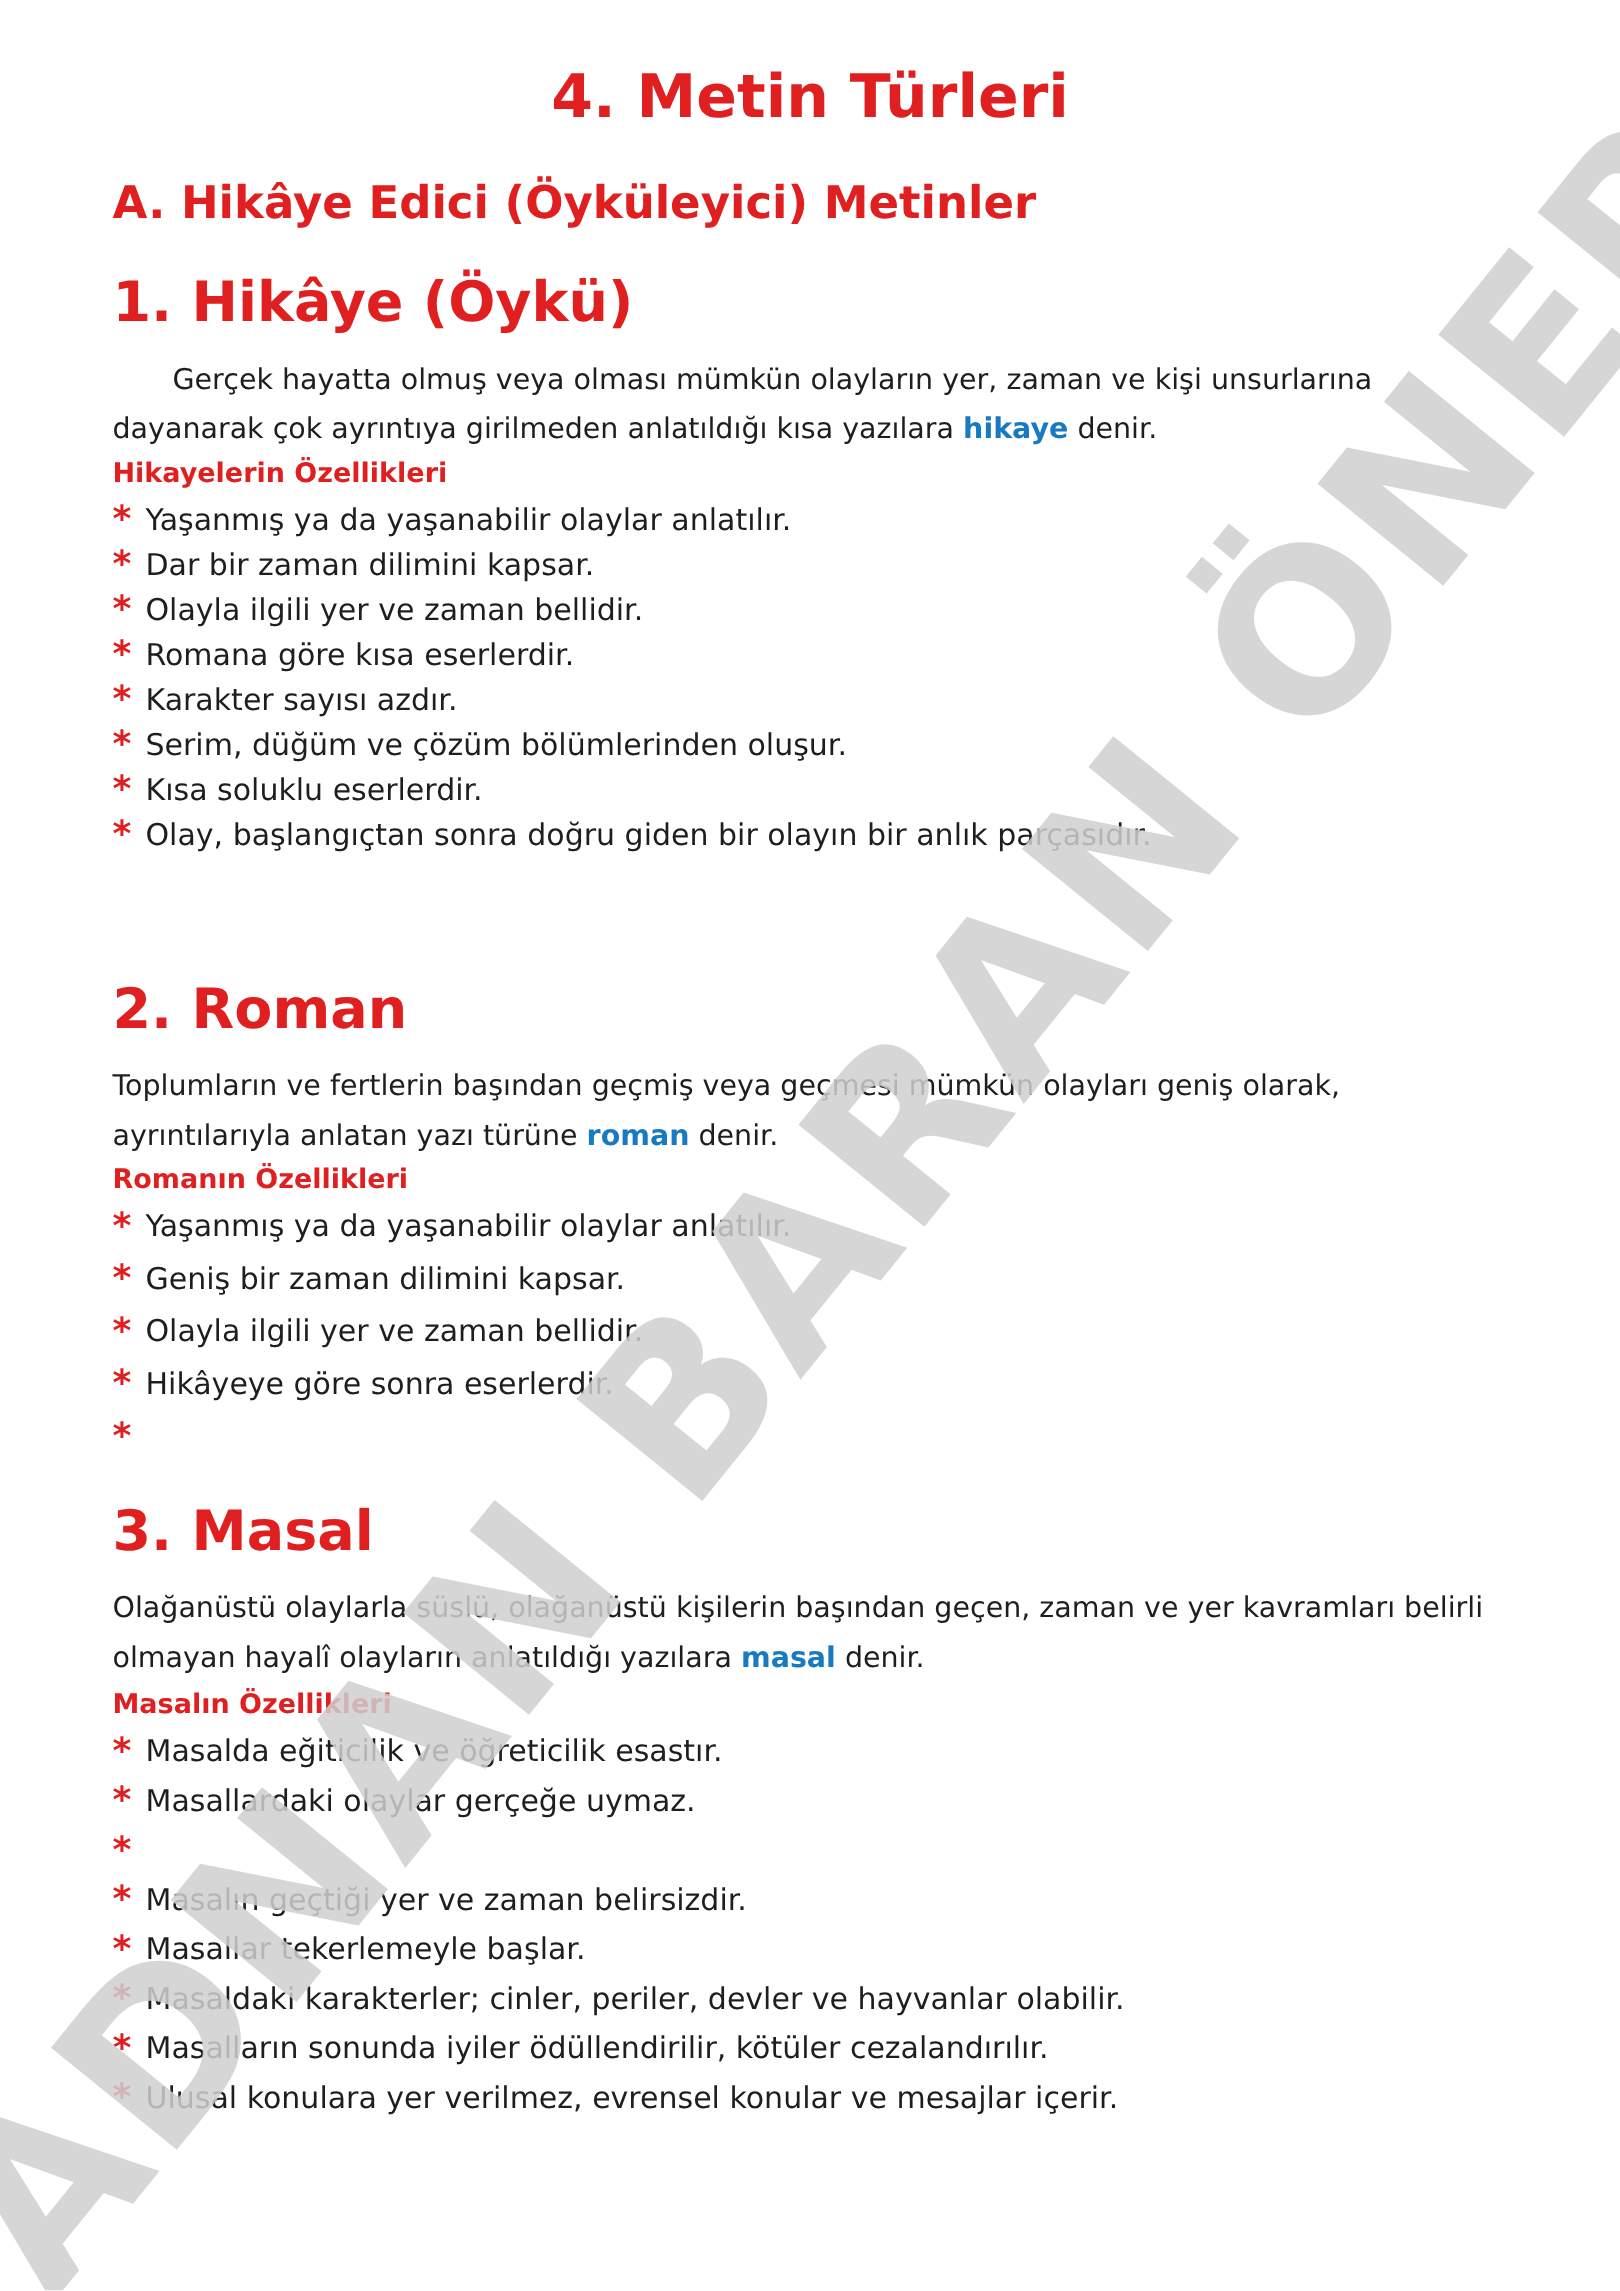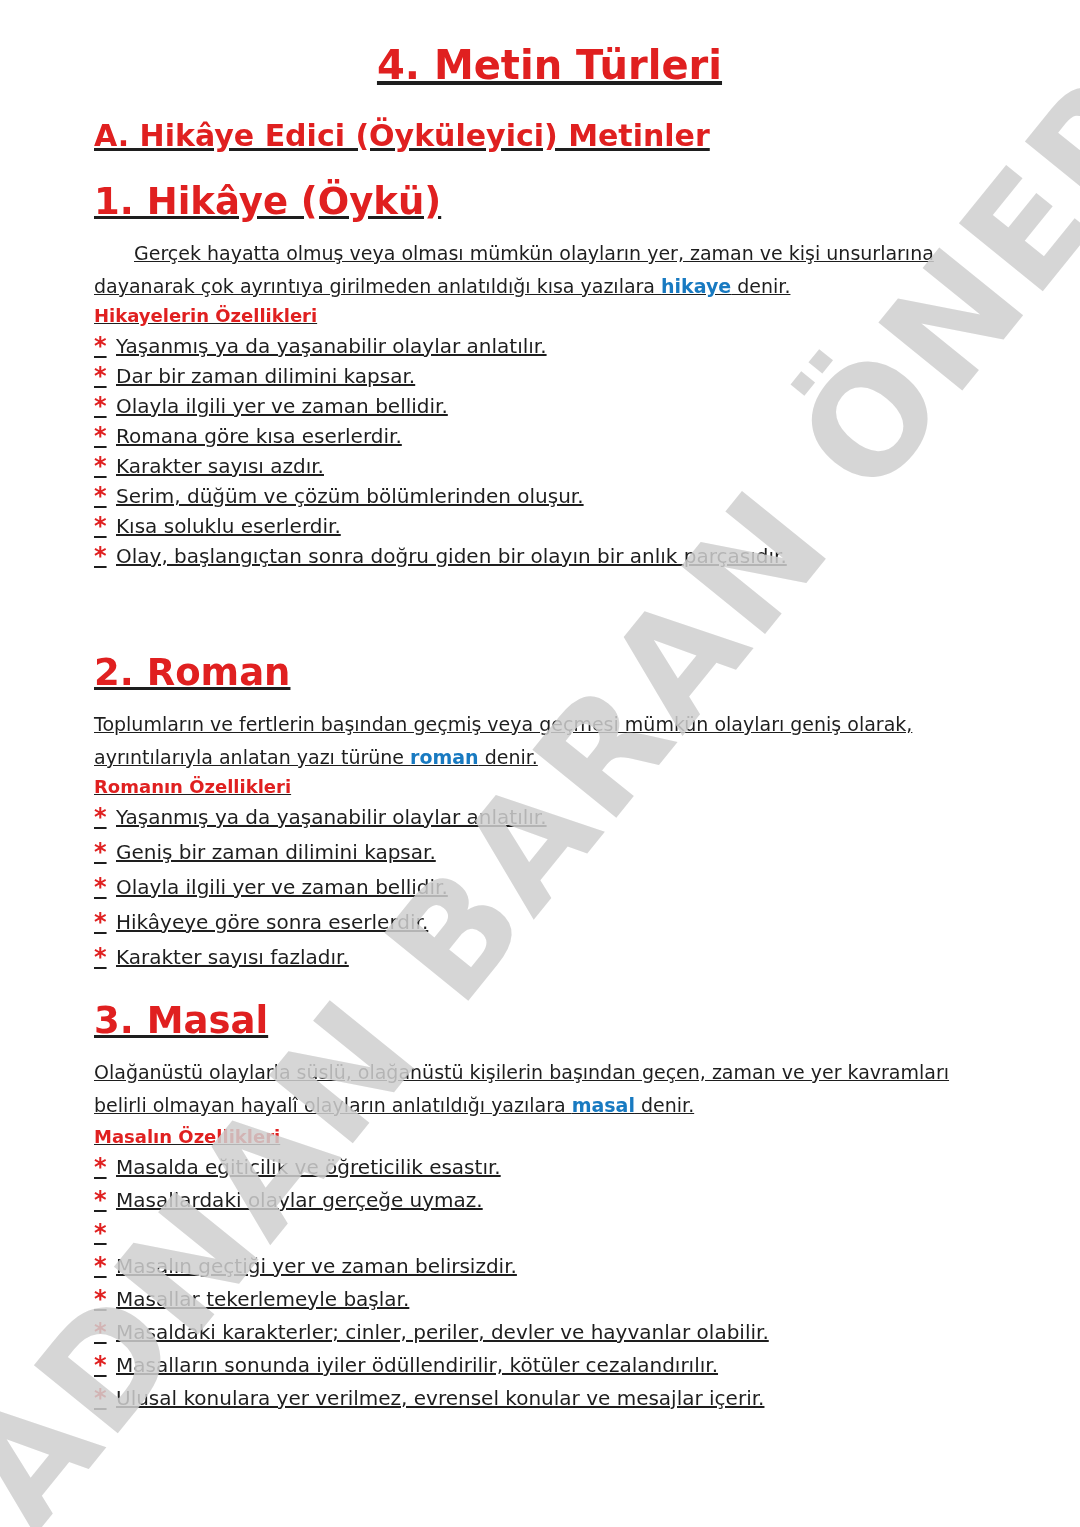--- a/index.html
+++ b/index.html
@@ -12,23 +12,22 @@
   .page{
     position:relative;
     width:1080px;height:1527px;
     background:#ffffff;
     overflow:hidden;
     font-family:"DejaVu Sans","Liberation Sans",sans-serif;
     color:var(--ink);
   }
   .content{
     position:absolute;inset:0;
-    padding:42px 75px 0 94px;
+    padding:42px 75px 0 75px;
     z-index:1;
-    text-decoration:underline;
   }
   .watermark{
     position:absolute;
     left:565px;top:800px;
     transform:translate(-50%,-50%) rotate(-51deg);
     font-size:148px;
     font-weight:bold;
     letter-spacing:4px;
     white-space:nowrap;
     color:var(--wm);
@@ -163,21 +162,20 @@
       <li>
           <span class="star">*</span>
           <span>Olayla ilgili yer ve zaman bellidir.</span>
         </li>
       <li>
           <span class="star">*</span>
           <span>Hikâyeye göre sonra eserlerdir.</span>
         </li>
       <li>
           <span class="star">*</span>
-          <span>Karakter sayısı fazladır.</span>
         </li>
     </ul>
 
     <h3 class="sec-heading sp3">3. Masal</h3>
     <p class="definition"><span>Olağanüstü olaylarla süslü, olağanüstü kişilerin başından geçen, zaman ve yer kavramları belirli olmayan hayalî olayların anlatıldığı yazılara </span><span class="keyword">masal</span><span> denir.</span></p>
     <h4 class="features-heading sp3">Masalın Özellikleri</h4>
     <ul class="features s3">
       <li>
           <span class="star">*</span>
           <span>Masalda eğiticilik ve öğreticilik esastır.</span>

